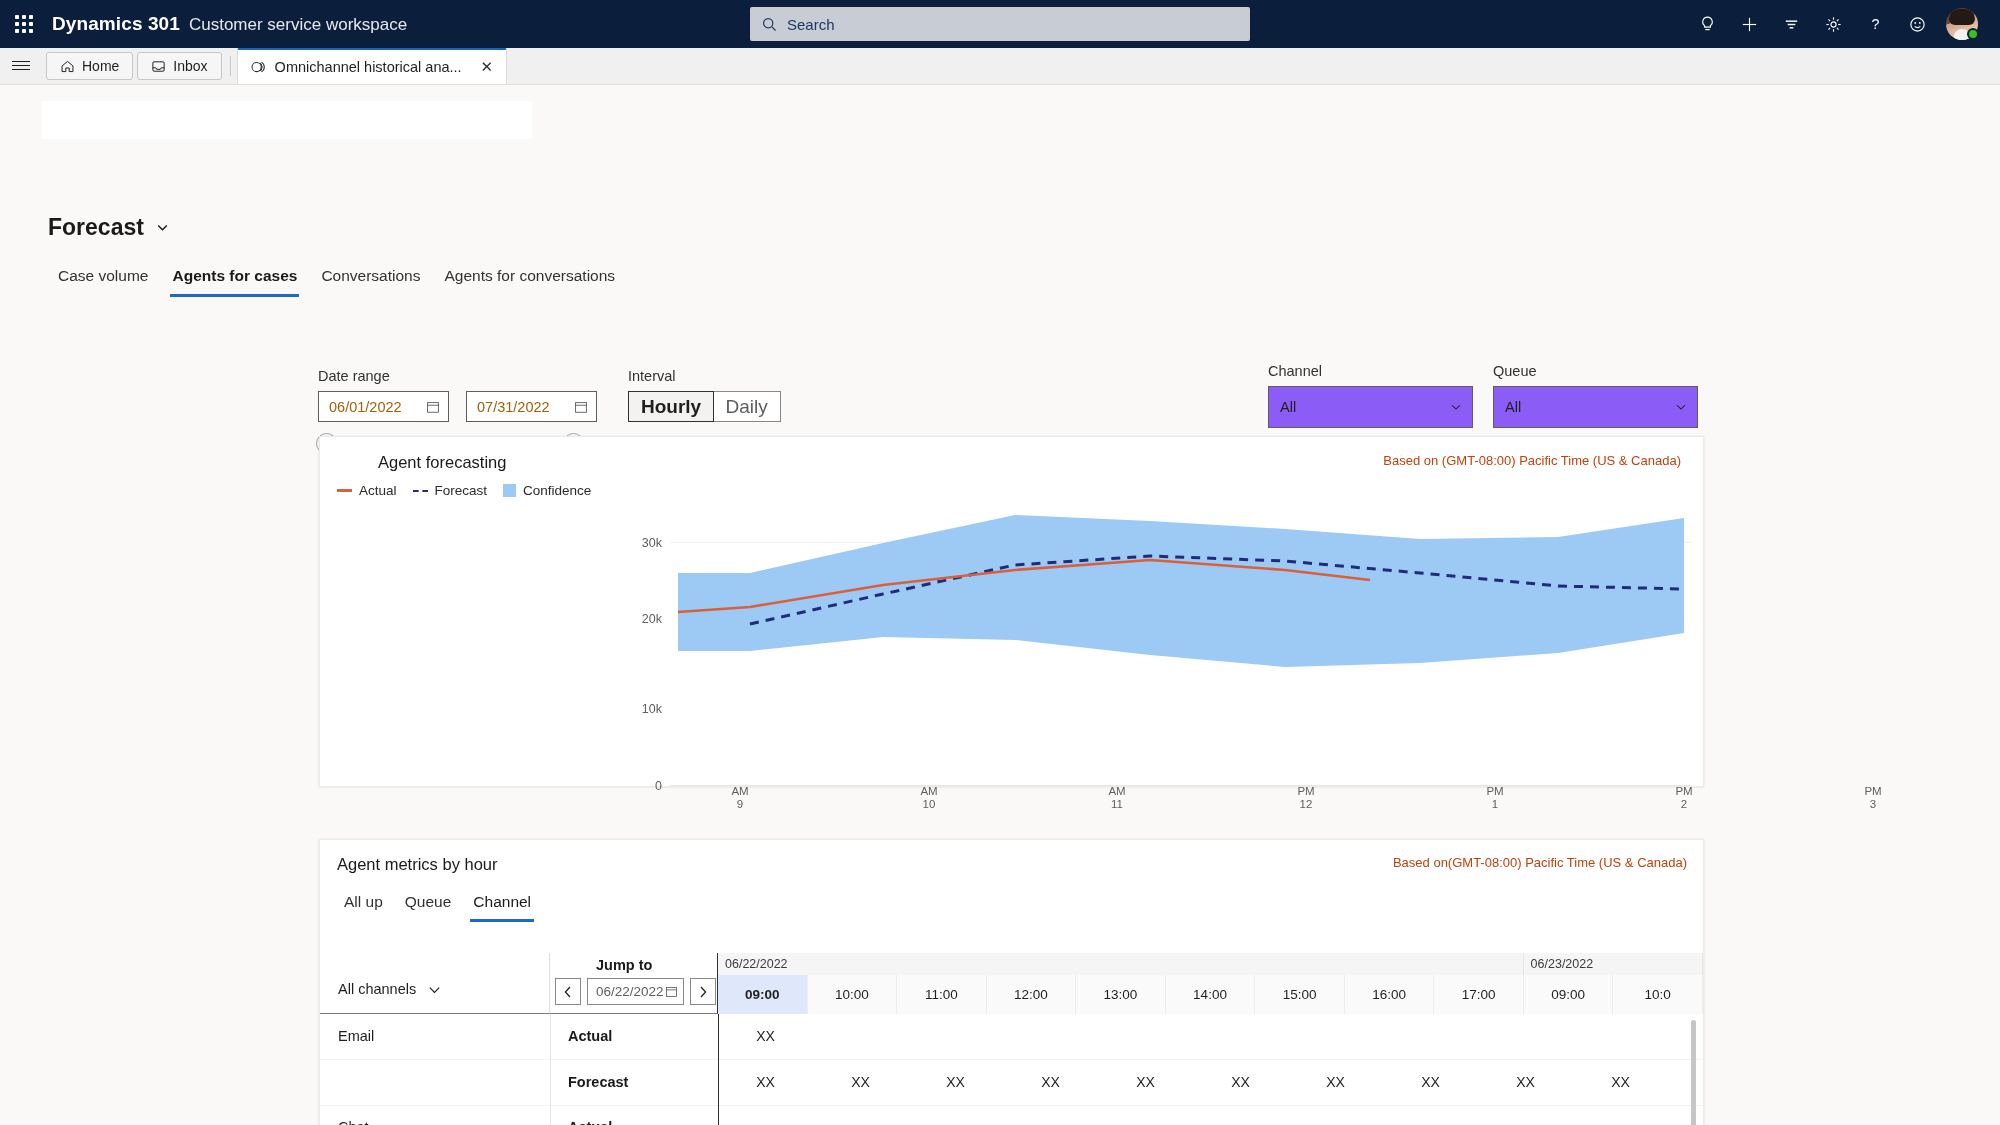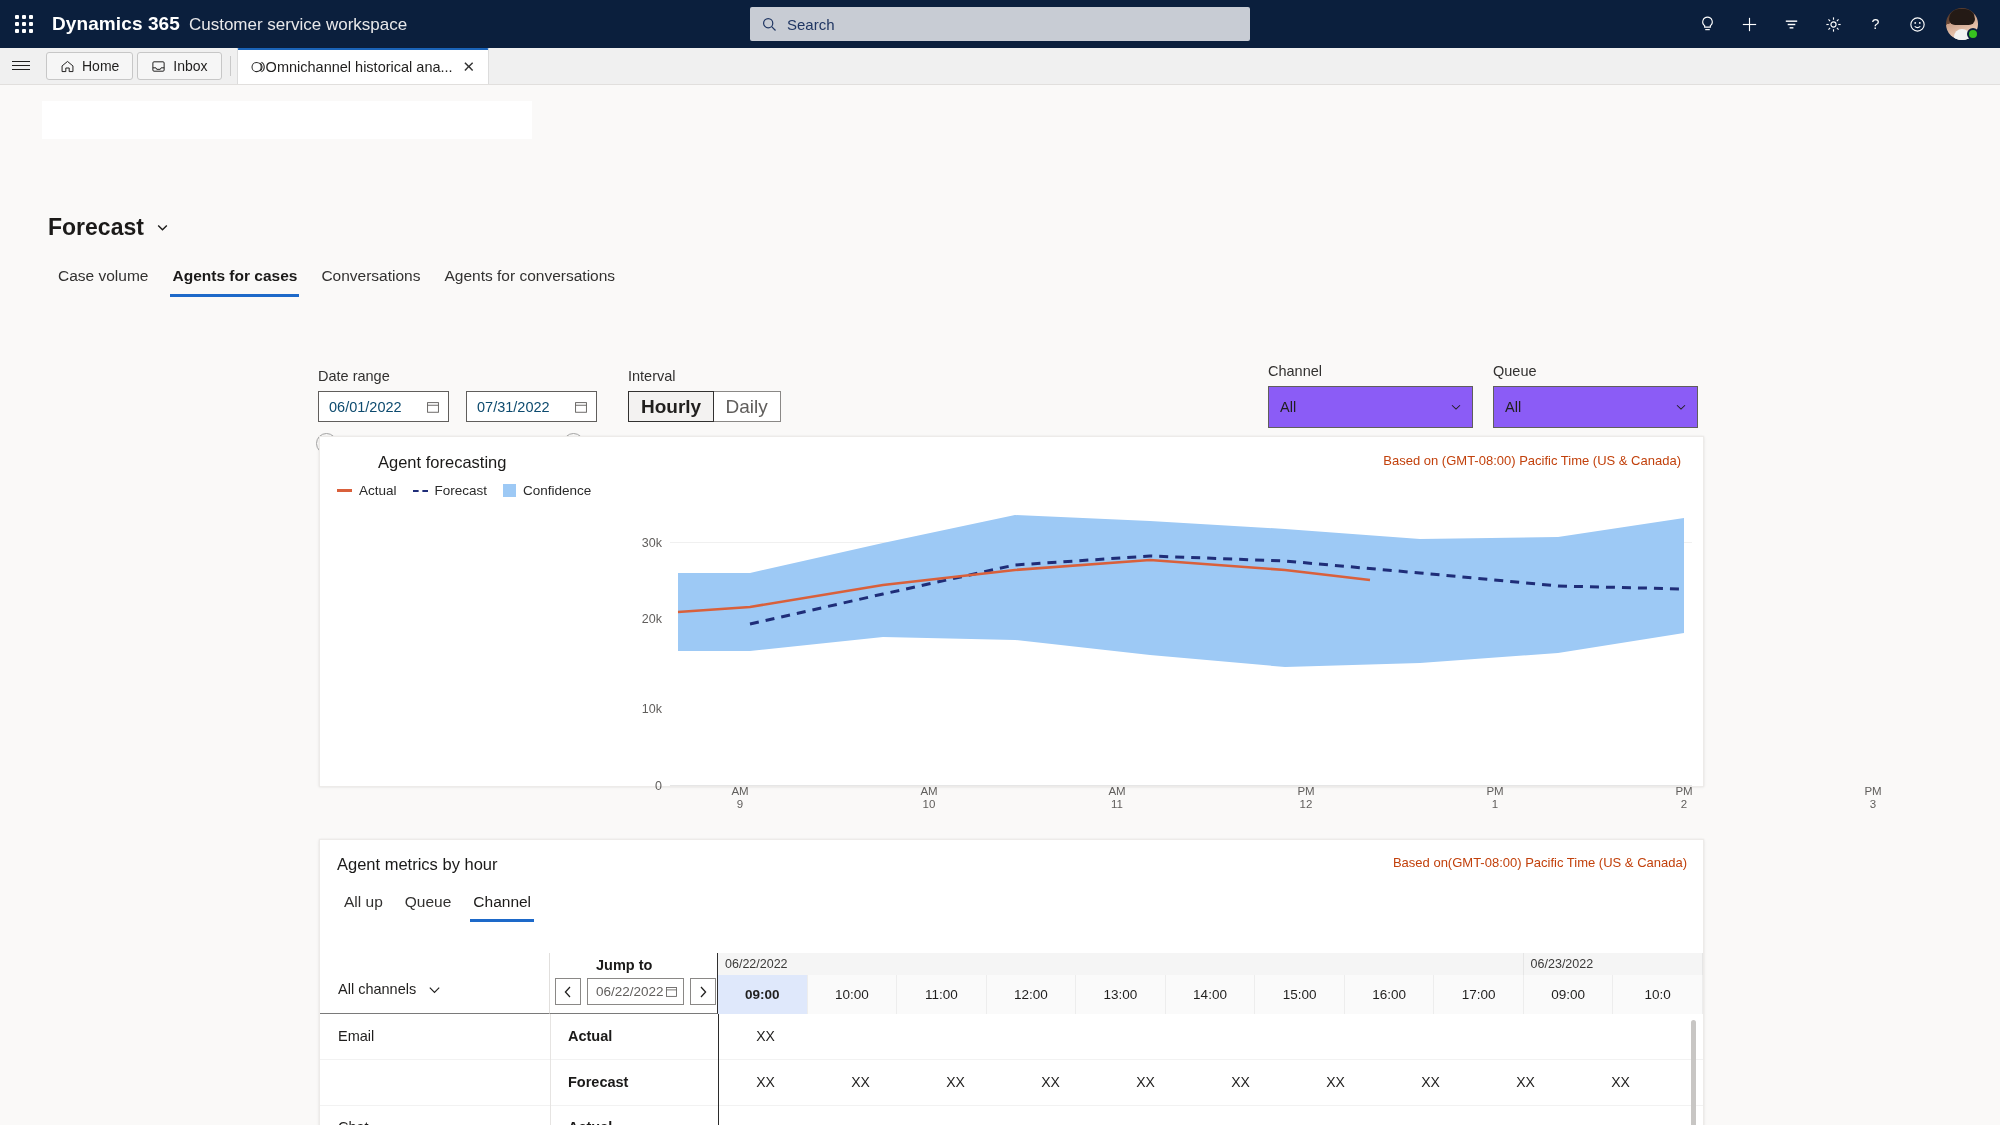--- a/index.html
+++ b/index.html
@@ -83,21 +83,21 @@
     display: flex; align-items: center; gap: 7px;
     padding: 0 13px; border: 1px solid #c7c7c7; border-radius: 3px;
     background: #f6f6f6; font-size: 14px; color: #201f1e; cursor: pointer;
     margin-left: 4px;
   }
   .divider-v { width:1px; height:20px; background:#c9c9c9; margin: 0 6px 8px 8px; }
   .apptab {
     height: 36px; background: #fff;
     border: 1px solid #dcdcdc; border-bottom: none;
     border-top: 2.5px solid #1a63b8;
-    display: flex; align-items: center; 
+    display: flex; align-items: center; gap: 9px;
     padding: 0 13px 0 12px; font-size: 14.5px;
     border-radius: 2px 2px 0 0; cursor: pointer;
   }
   .apptab .x { margin-left: 10px; color:#333; font-size: 15px; cursor: pointer; }
 
   
   .page { padding: 0 0 0 0; background: #faf9f8; height: calc(1125px - 48px - 37px); position: relative; }
 
   .hdr-band { background: #fff; width: 490px; height: 38px; margin-left: 42px; margin-top: 16px; }
   .page-title {
@@ -116,21 +116,21 @@
     content:""; position:absolute; left:10px; right:10px; bottom:0; height:2.6px; background:#1d69c9;
   }
 
   
   .filters { position: absolute; left: 0; top: 256px; width: 100%; }
   .flabel { font-size: 14.5px; color: #323130; margin-bottom: 7px; }
   .fgroup { position: absolute; }
   .dateinput {
     width: 131px; height: 31px; border: 1px solid #605e5c; background: #fff;
     display: flex; align-items: center; justify-content: space-between;
-    padding: 0 8px 0 10px; font-size: 14.5px; color: #0c4a6e; cursor: text;
+    padding: 0 8px 0 10px; font-size: 14.5px; color: #a16207; cursor: text;
   }
   .seg {
     display: flex; border: 1px solid #8a8886; height: 31px; background: #fff;
   }
   .seg div {
     min-width: 67px; display:flex; align-items:center; justify-content:center;
     font-size: 19px; color:#605e5c; cursor:pointer; padding: 0 12px;
   }
   .seg div.on { background: #f3f2f1; color: #201f1e; font-weight: 700; border: 1.5px solid #323130; margin:-1px; }
   .slider-track {
@@ -206,21 +206,21 @@
         <i></i>
         <i></i>
         <i></i>
         <i></i>
         <i></i>
         <i></i>
         <i></i>
       </div>
   </div>
   <div class="brand">
-    <span class="brand-main">Dynamics 365</span>
+    <span class="brand-main">Dynamics 301</span>
     <span class="brand-sub">Customer service workspace</span>
   </div>
 
   <div class="search-wrap">
     <div class="searchbox">
       <svg width="15" height="15" viewBox="0 0 16 16">
           <circle cx="6.6" cy="6.6" r="4.9" fill="none" stroke="#203663" stroke-width="1.3"></circle>
           <line x1="10.3" y1="10.3" x2="14.4" y2="14.4" stroke="#203663" stroke-width="1.3"></line>
         </svg>
       <span class="ph">Search</span>

